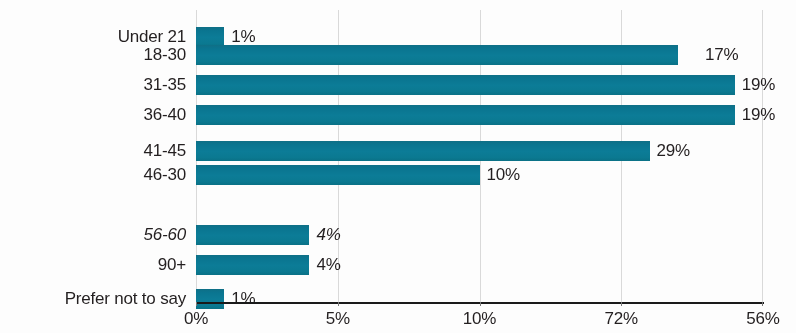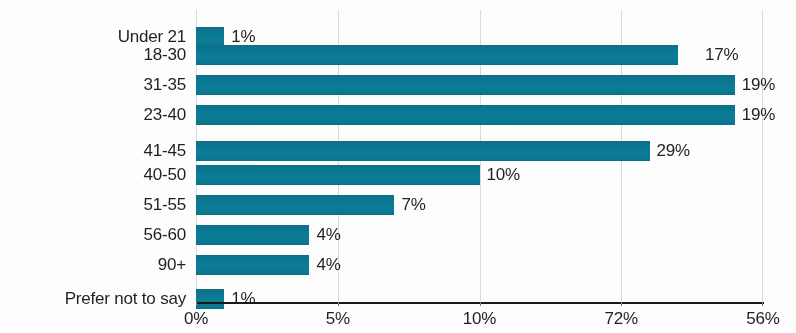--- a/index.html
+++ b/index.html
@@ -153,40 +153,35 @@
         <div class="cat-label">18-30</div>
         <div class="bar" style="width: 481.95px;"></div>
         <div class="bar-value" style="left: 684.95px; margin-left: 20px;">17%</div>
       </div>
       <div class="bar-row" style="top: 70px; text-decoration: underline;">
         <div class="cat-label">31-35</div>
         <div class="bar" style="width: 538.65px;"></div>
         <div class="bar-value" style="left: 741.65px;">19%</div>
       </div>
       <div class="bar-row" style="top: 100px;">
-        <div class="cat-label">23-40</div>
+        <div class="cat-label">36-40</div>
         <div class="bar" style="width: 538.65px;"></div>
         <div class="bar-value" style="left: 741.65px;">19%</div>
       </div>
       <div class="bar-row" style="top: 136px;">
         <div class="cat-label">41-45</div>
         <div class="bar" style="width: 453.6px;"></div>
         <div class="bar-value" style="left: 656.6px;">29%</div>
       </div>
       <div class="bar-row" style="top: 160px;">
-        <div class="cat-label">40-50</div>
+        <div class="cat-label">46-30</div>
         <div class="bar" style="width: 283.5px;"></div>
         <div class="bar-value" style="left: 486.5px;">10%</div>
       </div>
-      <div class="bar-row" style="top: 190px;">
-        <div class="cat-label">51-55</div>
-        <div class="bar" style="width: 198.45px;"></div>
-        <div class="bar-value" style="left: 401.45px;">7%</div>
-      </div>
-      <div class="bar-row" style="top: 220px;">
+      <div class="bar-row" style="top: 220px; font-style: italic;">
         <div class="cat-label">56-60</div>
         <div class="bar" style="width: 113.4px;"></div>
         <div class="bar-value" style="left: 316.4px;">4%</div>
       </div>
       <div class="bar-row" style="top: 250px;">
         <div class="cat-label">90+</div>
         <div class="bar" style="width: 113.4px;"></div>
         <div class="bar-value" style="left: 316.4px;">4%</div>
       </div>
       <div class="bar-row" style="top: 284px;">

